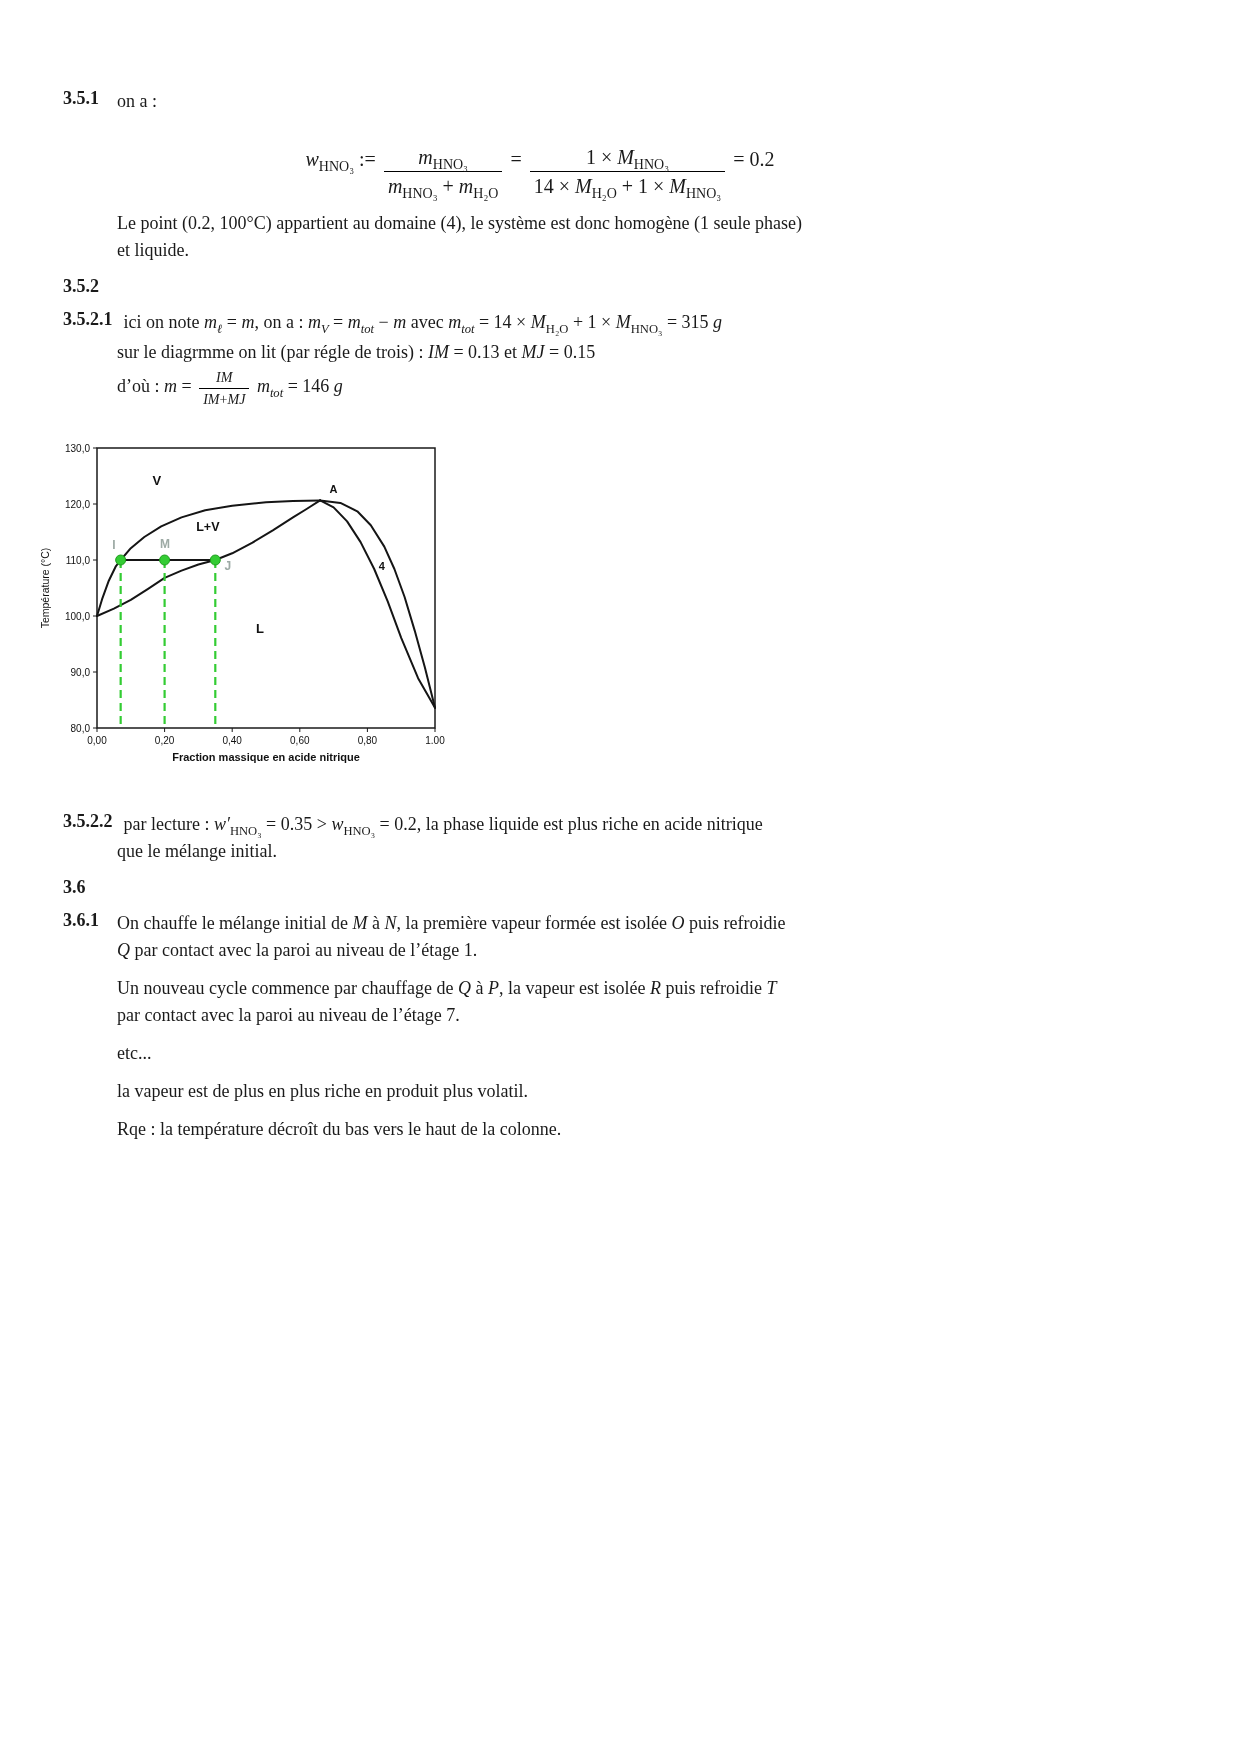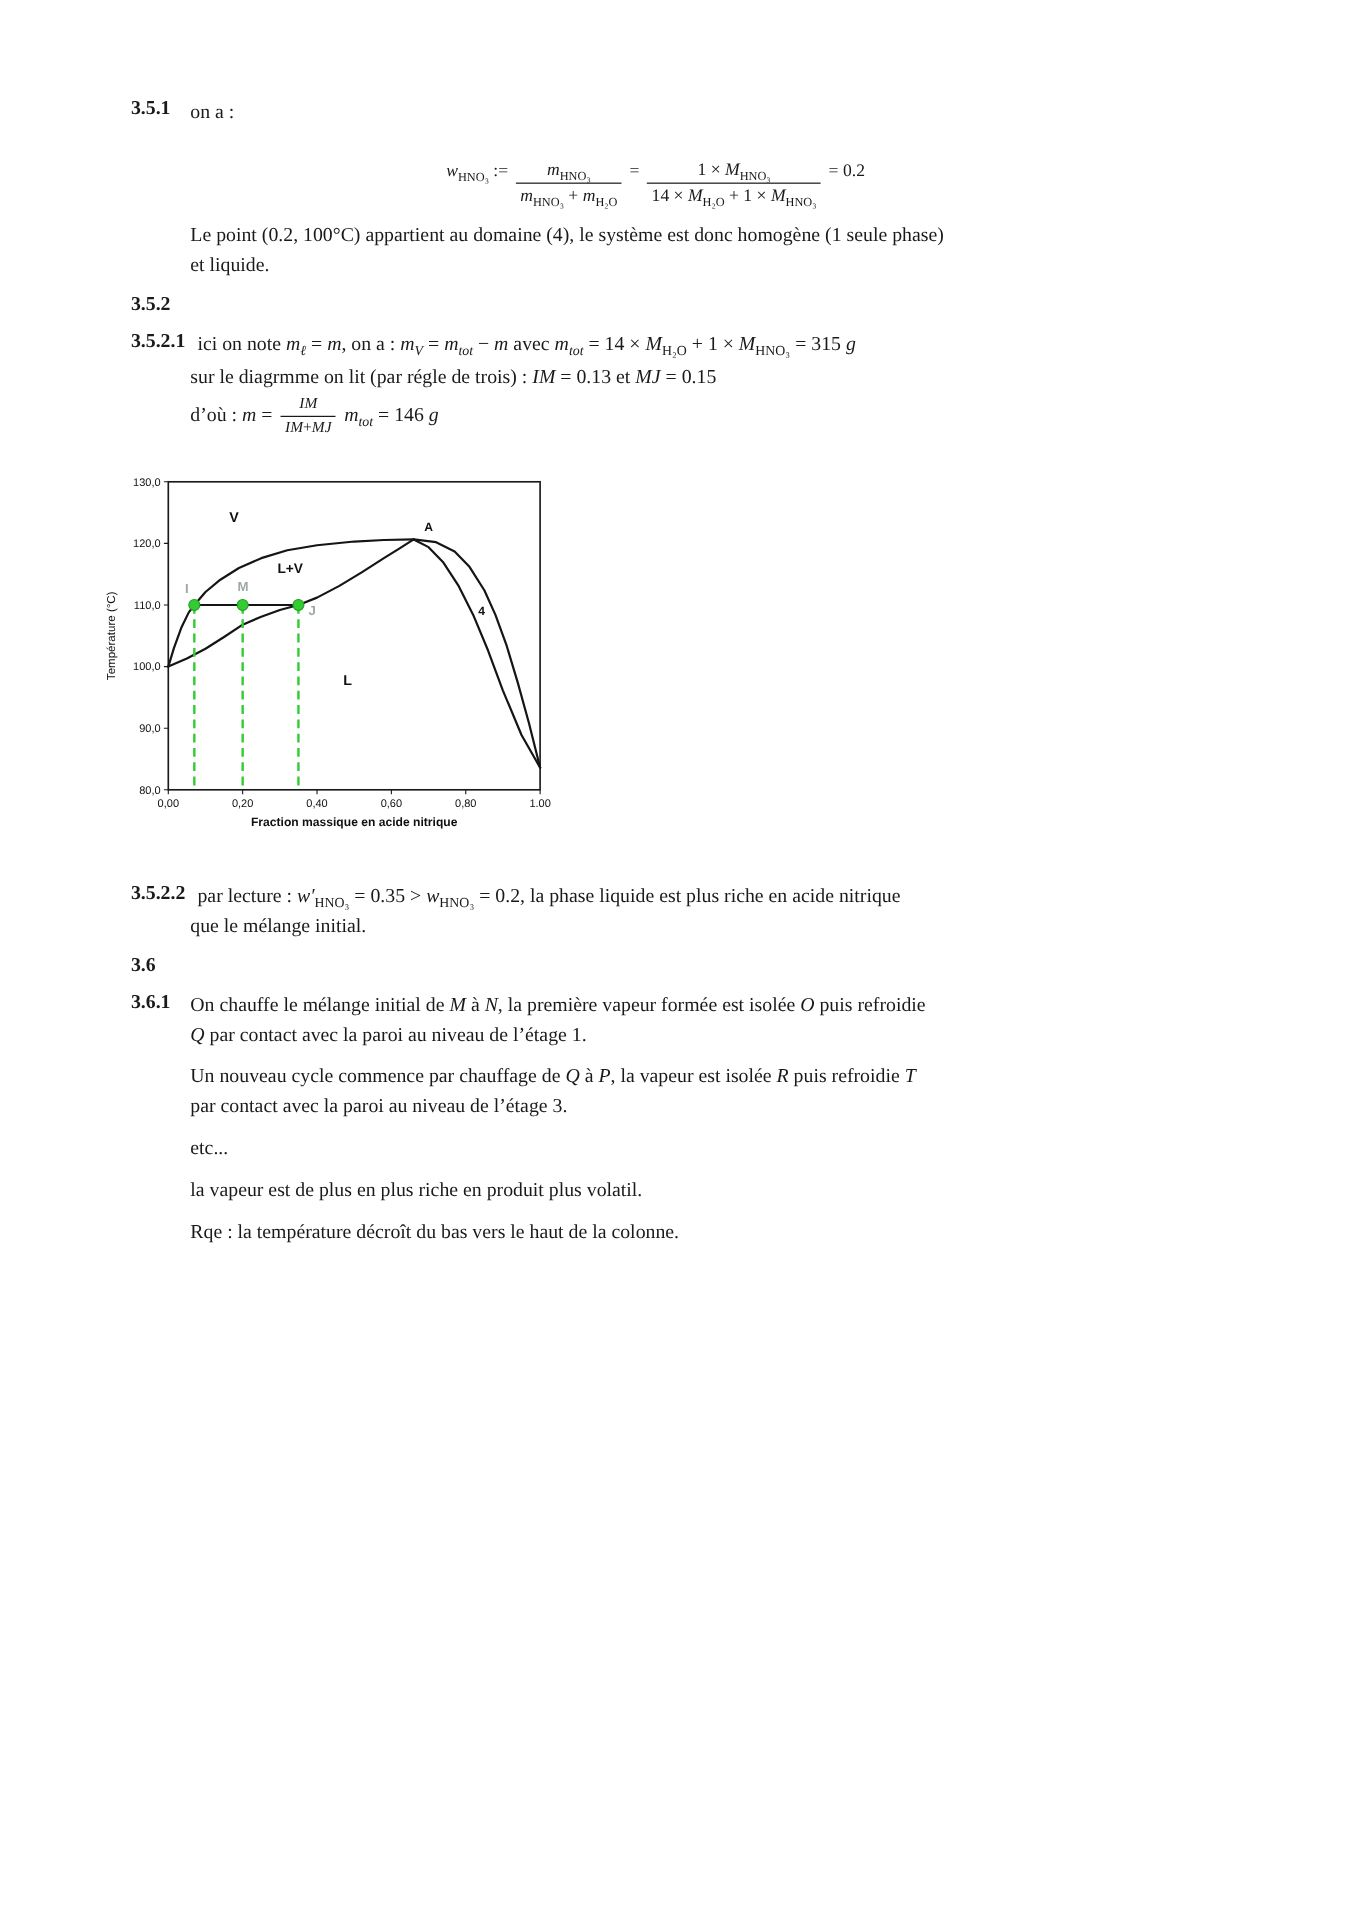--- a/index.html
+++ b/index.html
@@ -3,30 +3,30 @@
 <meta charset="utf-8">
 <style>
   *{margin:0;padding:0;box-sizing:border-box;}
   html,body{background:#ffffff;}
   body{
     width:1240px;height:1754px;overflow:hidden;
     color:#1a1a1a;
     font-family:"Liberation Serif",serif;
     font-size:18px;
   }
-  .page{padding:88px 78px 0 119px;}
+  .page{padding:88px 78px 0 63px;}
   .sec{padding-left:54px;max-width:960px;margin-bottom:12px;}
   .sec::after{content:"";display:block;clear:both;}
   .sec-num{float:left;margin-left:-54px;padding-right:11px;font-weight:bold;white-space:nowrap;}
   .line{line-height:1.5;}
   .spaced{margin-top:3px;}
   .para{margin-bottom:11px;}
   .formula{
     text-align:center;
-    font-size:16px;
+    font-size:20px;
     margin:10px 60px 12px 0;
   }
   .math{white-space:nowrap;}
   .m-it{font-style:italic;}
   .m-up{font-style:normal;}
   sub.m-sub{font-size:0.7em;font-style:normal;line-height:0;}
   sub.m-it{font-style:italic;}
   .m-frac{
     display:inline-block;vertical-align:middle;
     text-align:center;line-height:1.2;
@@ -135,20 +135,20 @@
   </div>
 
   <div class="sec">
     <span class="sec-num">3.6.1</span>
     <div class="para">
       <div class="line">On chauffe le mélange initial de <span class="math"><span class="m-it">M</span></span> à <span class="math"><span class="m-it">N</span></span>, la première vapeur formée est isolée <span class="math"><span class="m-it">O</span></span> puis refroidie</div>
       <div class="line"><span class="math"><span class="m-it">Q</span></span> par contact avec la paroi au niveau de l’étage 1.</div>
     </div>
     <div class="para">
       <div class="line">Un nouveau cycle commence par chauffage de <span class="math"><span class="m-it">Q</span></span> à <span class="math"><span class="m-it">P</span></span>, la vapeur est isolée <span class="math"><span class="m-it">R</span></span> puis refroidie <span class="math"><span class="m-it">T</span></span></div>
-      <div class="line">par contact avec la paroi au niveau de l’étage 3.</div>
+      <div class="line">par contact avec la paroi au niveau de l’étage 7.</div>
     </div>
     <div class="para line">etc...</div>
     <div class="para line">la vapeur est de plus en plus riche en produit plus volatil.</div>
     <div class="para line">Rqe : la température décroît du bas vers le haut de la colonne.</div>
   </div>
 
 </div>
 
 </body></html>

